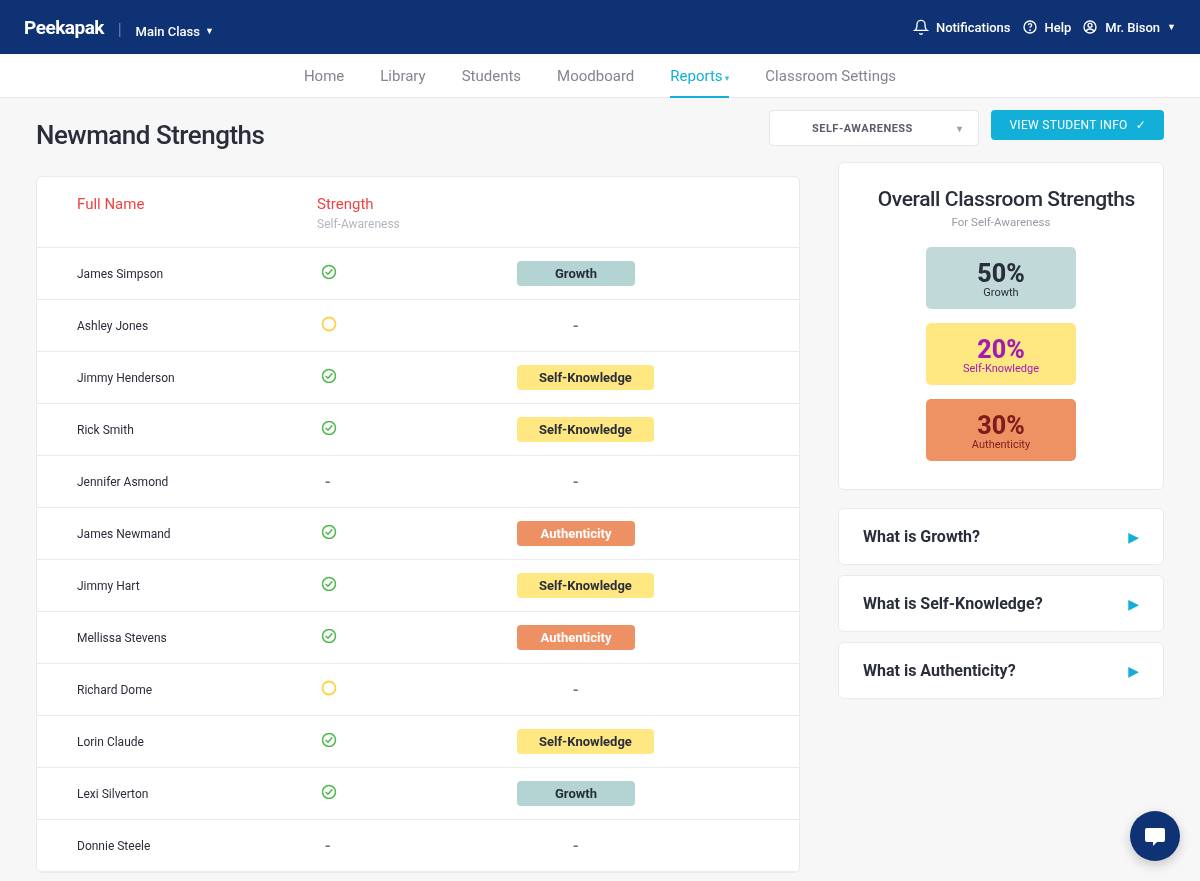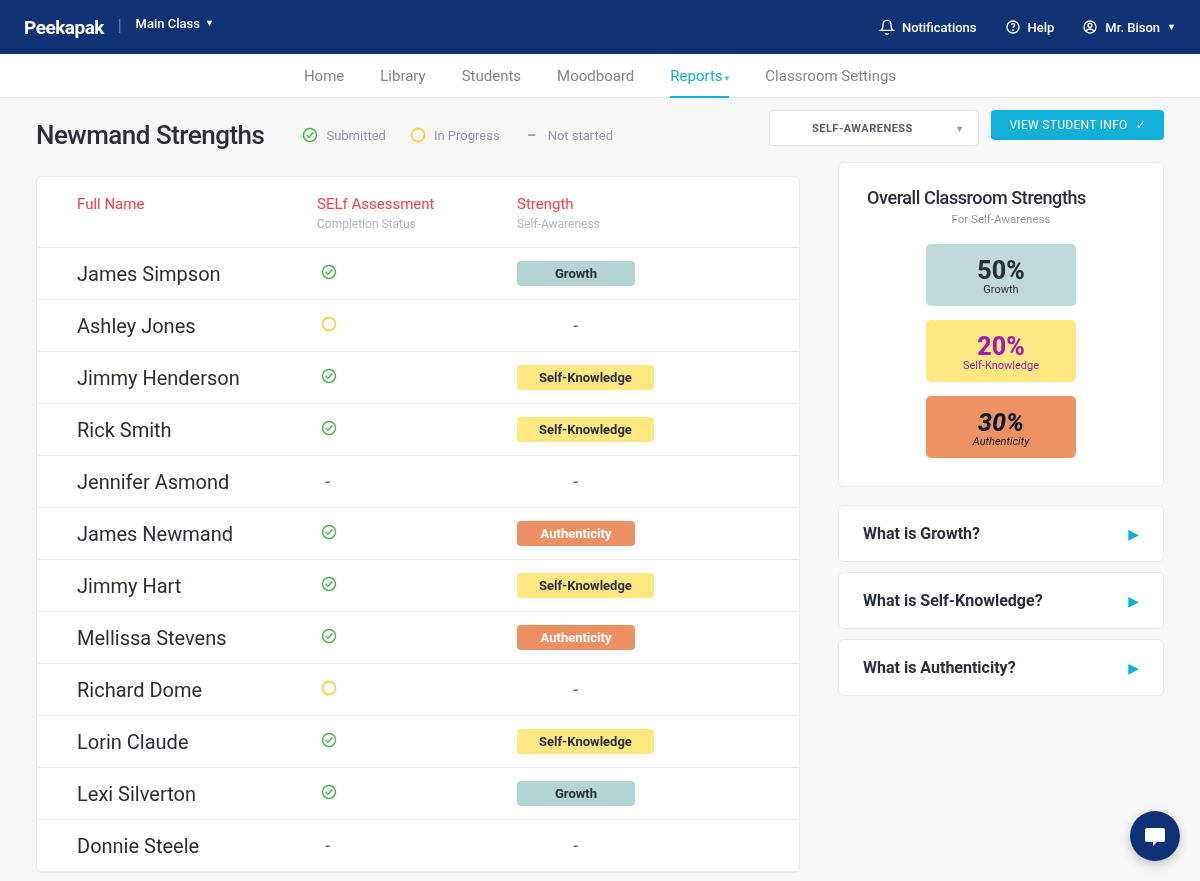--- a/index.html
+++ b/index.html
@@ -19,21 +19,21 @@
       background: #0f3274;
       color: #fff;
       height: 54px;
       display: flex;
       align-items: center;
       padding: 0 24px;
       justify-content: space-between;
     }
     .topbar-left {
       display: flex;
-      align-items: flex-start;
+      align-items: flex-end;
       gap: 14px;
     }
     .brand {
       font-size: 19px;
       font-weight: 700;
       letter-spacing: -0.5px;
     }
     .divider {
       color: rgba(255,255,255,0.5);
       font-weight: 300;
@@ -42,21 +42,21 @@
       font-size: 13px;
       font-weight: 500;
       display: flex;
       align-items: center;
       gap: 5px;
       cursor: pointer;
     }
     .topbar-right {
       display: flex;
       align-items: flex-start;
-      gap: 28px;
+      gap: 11px;
     }
     .topbar-item {
       display: flex;
       align-items: center;
       gap: 7px;
       font-size: 13px;
       font-weight: 500;
       cursor: pointer;
     }
     .topbar-icon {
@@ -201,21 +201,21 @@
     .table-row {
       display: grid;
       grid-template-columns: 240px 200px 1fr;
       padding: 0 40px;
       min-height: 52px;
       align-items: center;
       border-bottom: 1px solid #eaeaec;
       cursor: pointer;
     }
     .cell-name {
-      font-size: 20px;
+      font-size: 12px;
       color: #2a2d3a;
     }
     .cell-status { padding-left:4px; }
     .cell-status .dash, .cell-strength .dash {
       color: #6a6d79;
       font-size: 16px;
       font-weight: 500;
       display: inline-block;
       padding-left: 4px;
     }
@@ -238,23 +238,23 @@
       margin-top: 42px;
     }
     .card {
       background: #fff;
       border: 1px solid #eaeaec;
       border-radius: 6px;
       padding: 24px 28px 28px;
       margin-bottom: 18px;
     }
     .card-title {
-      font-size: 18px;
+      font-size: 21px;
       font-weight: 500;
-      text-align: left;
+      text-align: right;
       color: #2a2d3a;
       letter-spacing: -0.4px;
     }
     .card-subtitle {
       font-size: 11.5px;
       color: #9799a4;
       text-align: center;
       margin-top: 4px;
       margin-bottom: 18px;
     }
@@ -269,21 +269,21 @@
     .stat-pct {
       font-size: 25px;
       font-weight: 800;
     }
     .stat-label {
       font-size: 11px;
       margin-top: -2px;
     }
     .stat-growth { background: #c1d9d8; color: #2a2d3a; }
     .stat-selfknowledge { background: #ffe882; color: #a21caf; }
-    .stat-authenticity { background: #ee9264; color: #0f172a; font-style: italic; }
+    .stat-authenticity { background: #ee9264; color: #7f1d1d; }
     .accordion {
       background: #fff;
       border: 1px solid #eaeaec;
       border-radius: 6px;
       margin-bottom: 10px;
       padding: 18px 24px;
       display: flex;
       align-items: center;
       justify-content: space-between;
       cursor: pointer;
@@ -381,48 +381,26 @@
   <div class="btn-primary">
     <span>VIEW STUDENT INFO</span>
     <span>✓</span>
   </div>
 </div>
 
 <div class="content">
   <div class="main-col">
     <div class="header-row">
       <span class="page-title">Newmand Strengths</span>
-      <div class="legend">
-        <span class="legend-item">
-          <svg class="status-icon" viewBox="0 0 16 16">
-              <use href="#ic-submitted"></use>
-            </svg>
-          <span>Submitted</span>
-        </span>
-        <span class="legend-item">
-          <svg class="status-icon" viewBox="0 0 16 16">
-              <use href="#ic-inprogress"></use>
-            </svg>
-          <span>In Progress</span>
-        </span>
-        <span class="legend-item">
-          <span class="legend-dash">–</span>
-          <span>Not started</span>
-        </span>
-      </div>
     </div>
 
     <div class="table-card">
       <div class="table-header">
         <div>
           <div class="th-title">Full Name</div>
-        </div>
-        <div>
-          <div class="th-title">SELf Assessment</div>
-          <div class="th-sub">Completion Status</div>
         </div>
         <div>
           <div class="th-title">Strength</div>
           <div class="th-sub">Self-Awareness</div>
         </div>
       </div>
       <div class="table-body" id="table-body">
       <div class="table-row">
             <div class="cell-name">James Simpson</div>
             <div class="cell-status"><svg viewBox="0 0 16 16">

